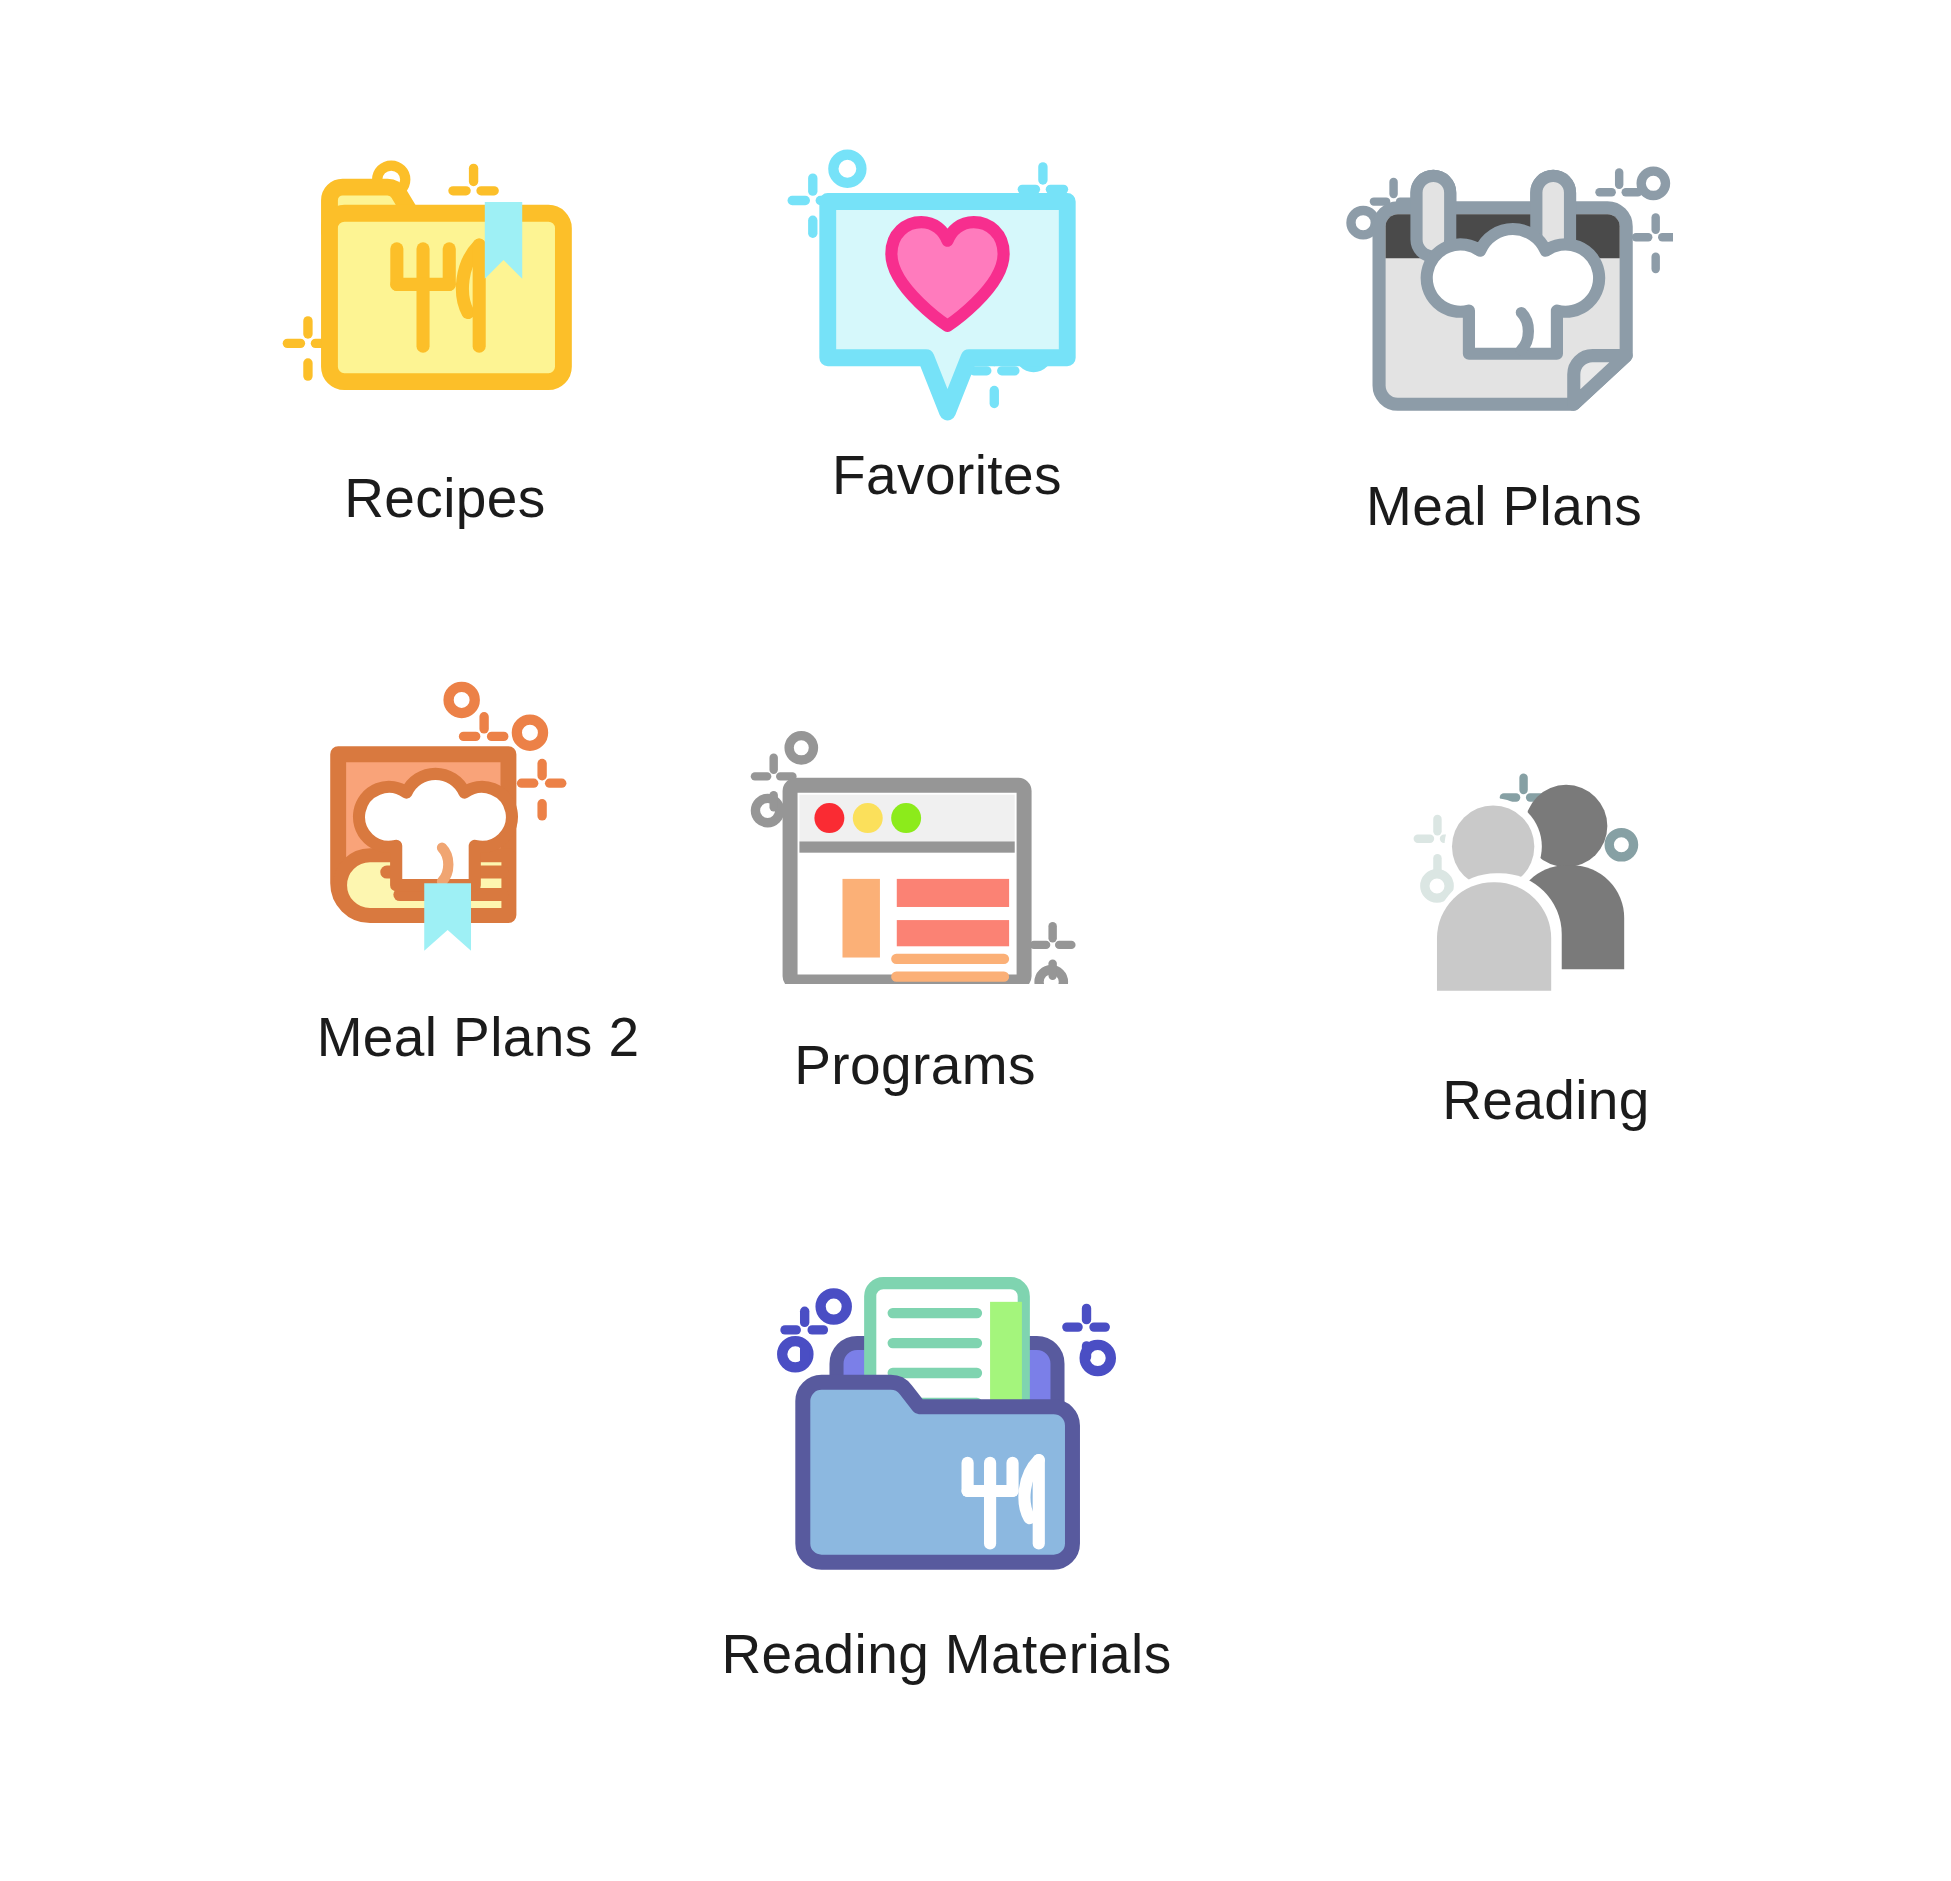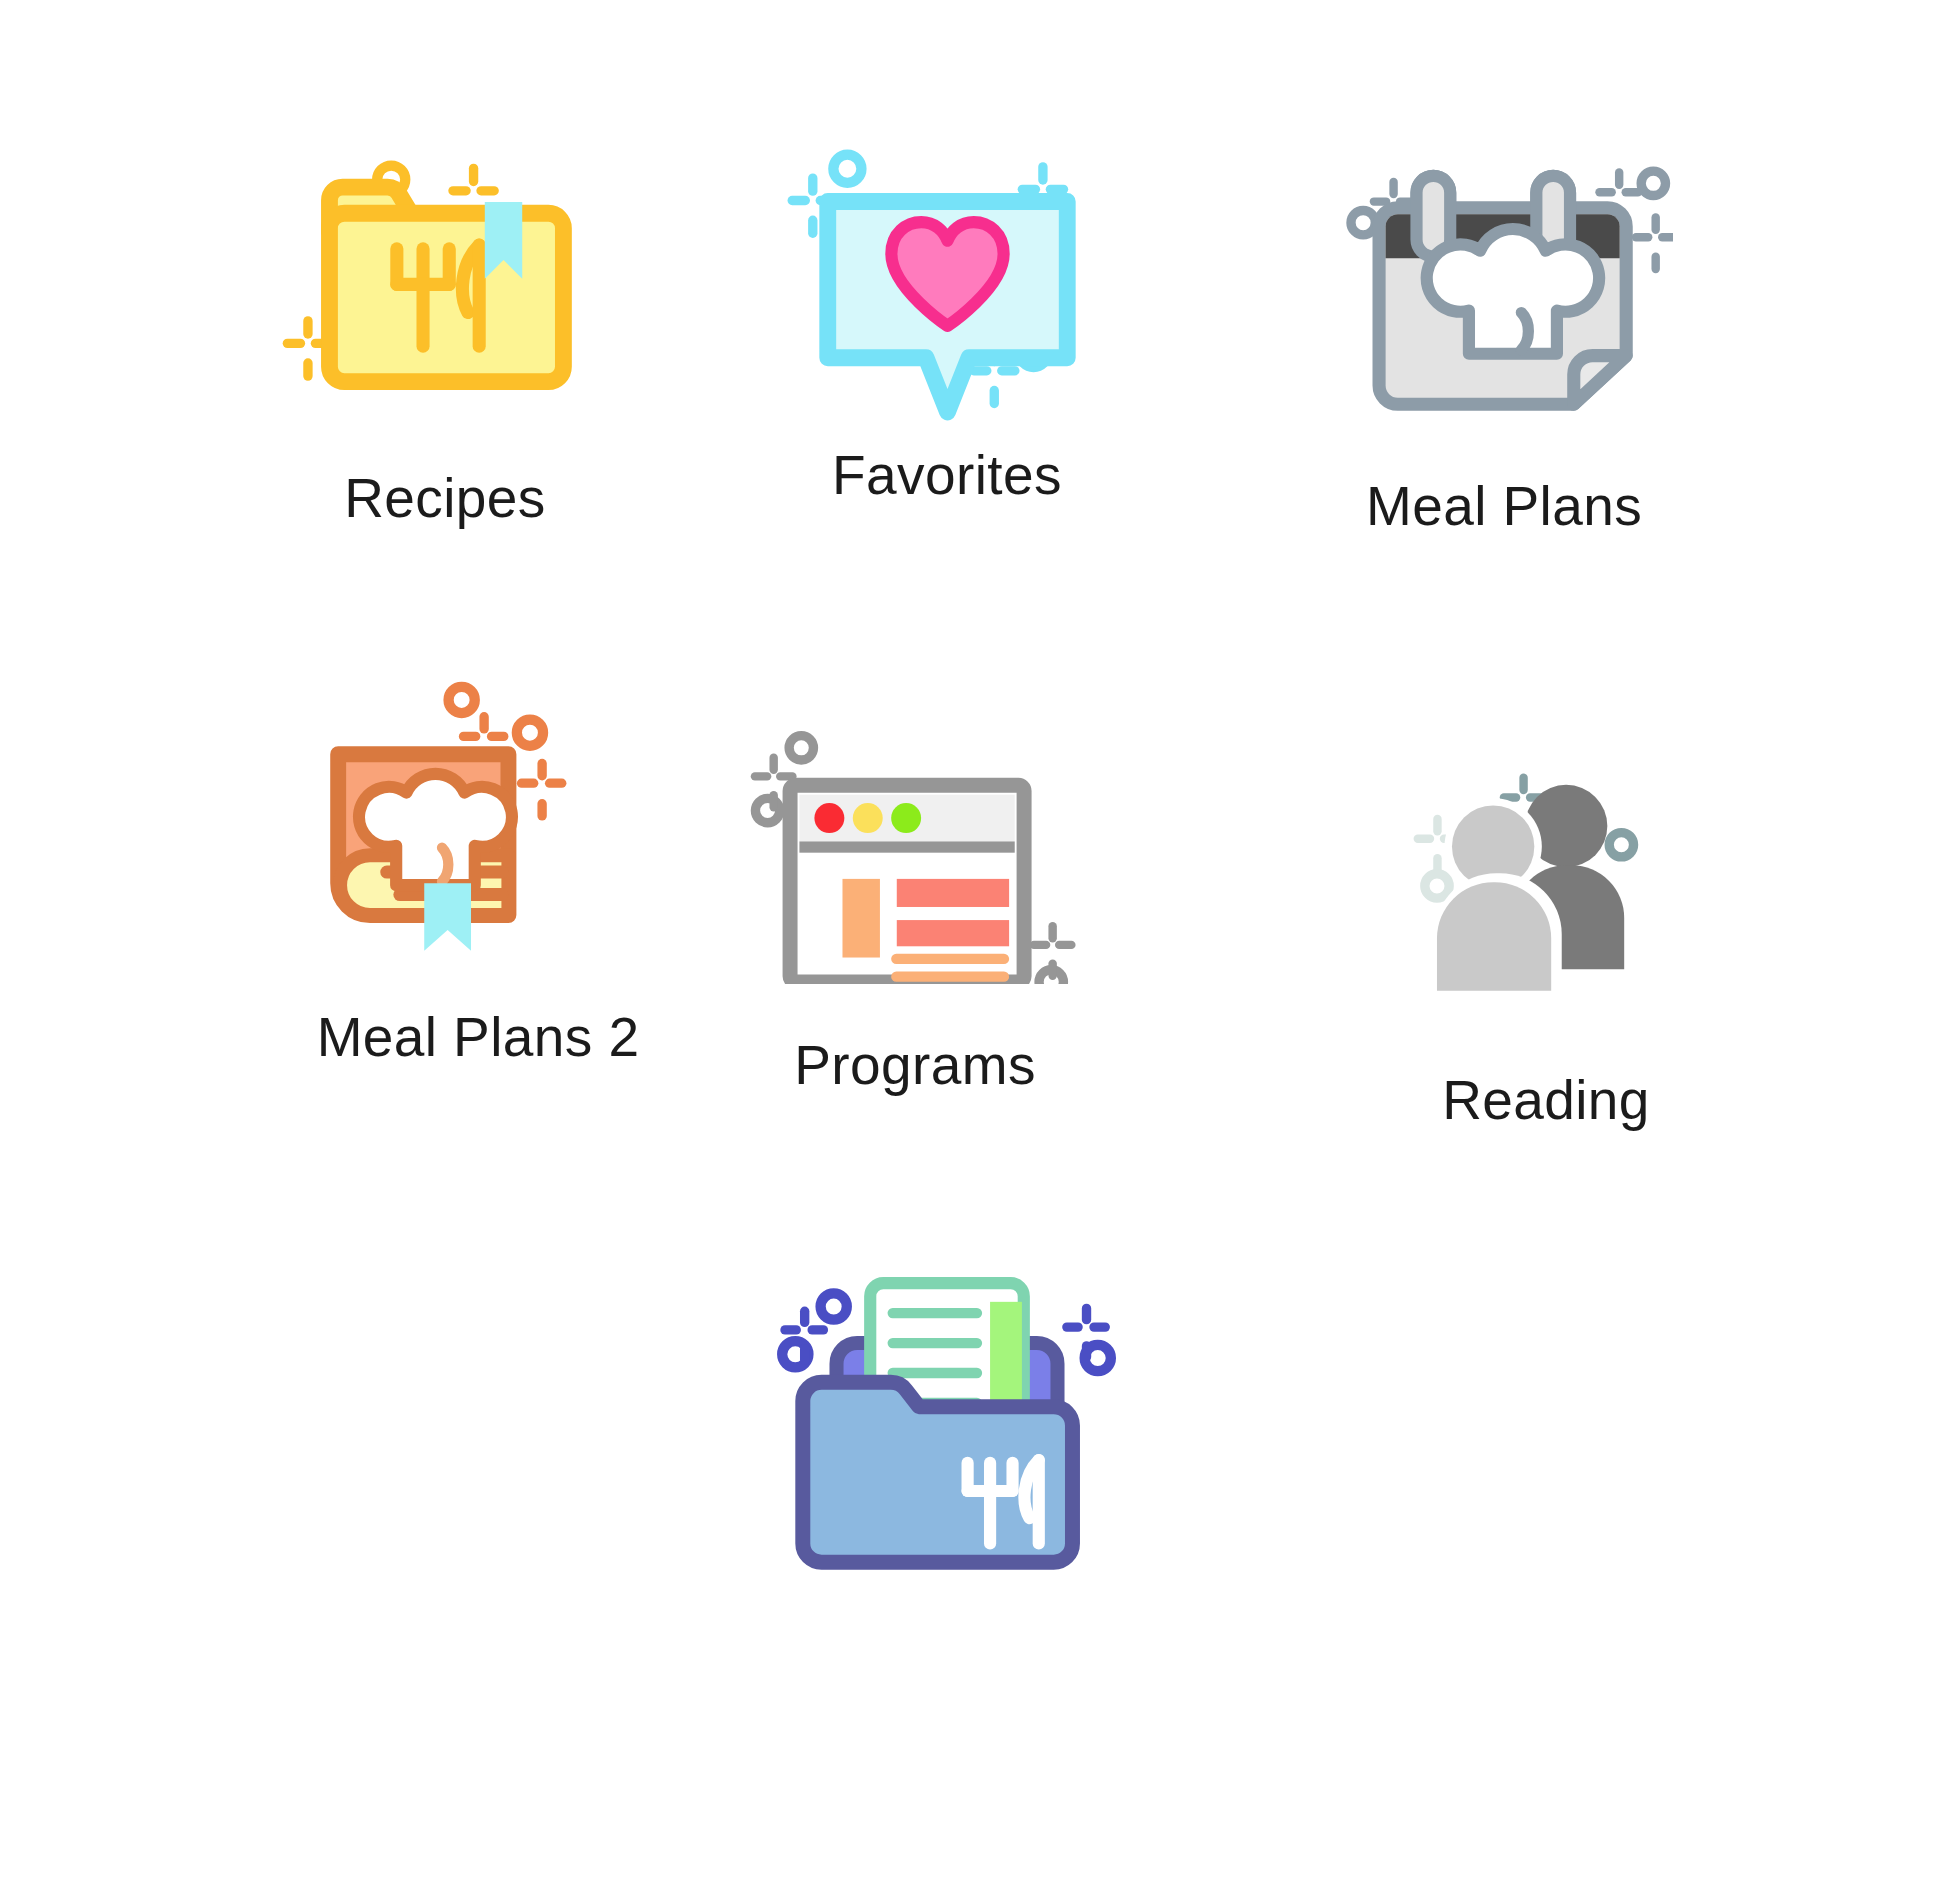--- a/index.html
+++ b/index.html
@@ -319,16 +319,17 @@
         <path d="M212 206 V236"></path>
         <path d="M236 206 V292"></path>
         <path d="M260 206 V236"></path>
         <path d="M212 236 H260"></path>
       </g>
       <g stroke="#ffffff" stroke-width="13" stroke-linecap="round" stroke-linejoin="round" fill="none">
         <path d="M288 203 C271 220 269 249 278 265"></path>
         <path d="M288 203 V292"></path>
       </g>
     </svg>
+    <div class="icon-label">Reading Materials</div>
   </div>
 
 </div>
 
 
 </body></html>

